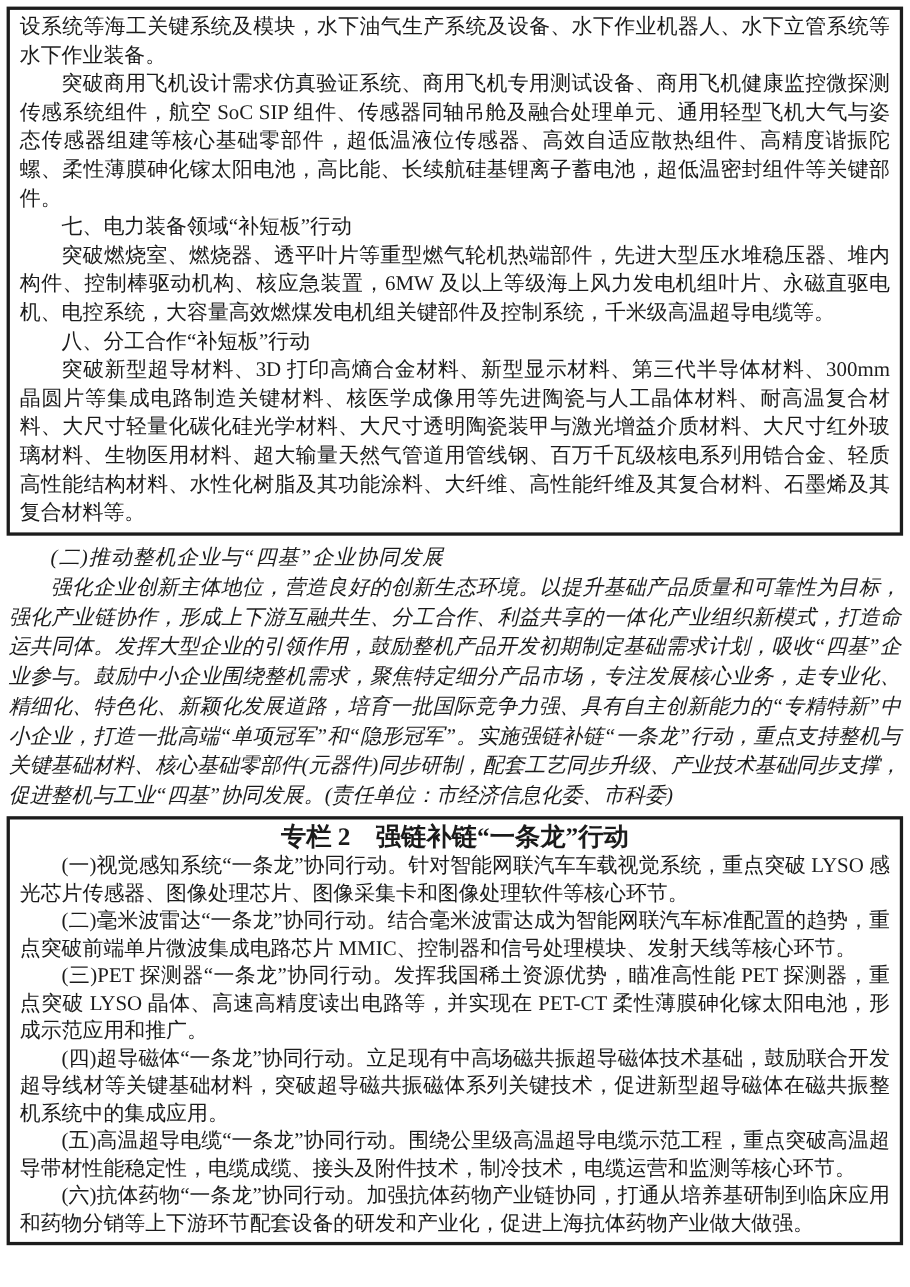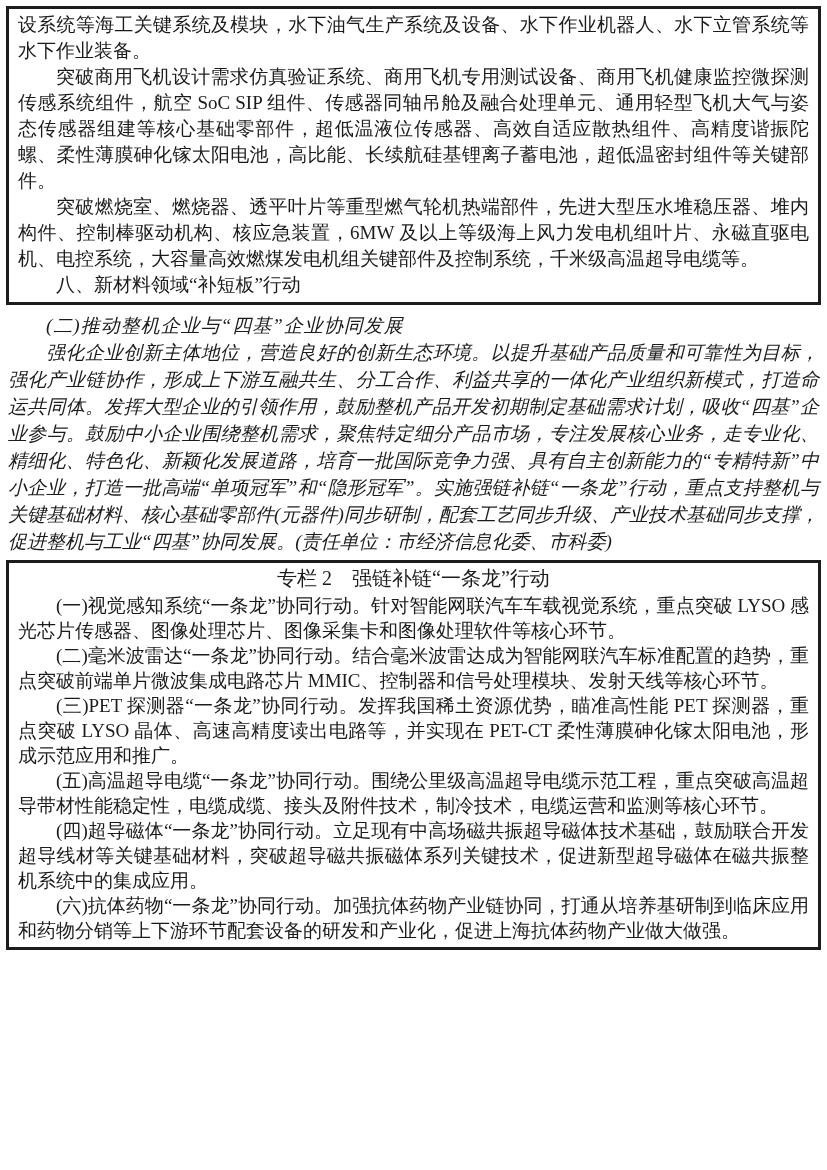--- a/index.html
+++ b/index.html
@@ -45,49 +45,51 @@
   .kai-heading {
     font-style: italic;
     letter-spacing: 1px;
   }
 
   
   .panel-bottom { line-height: 25px; }
   .panel-bottom p { line-height: 25px; }
   .box-title {
     text-align: center;
-    font-weight: normal;
-    font-size: 20px;
+    font-weight: bold;
+    font-size: 23px;
     text-indent: 0;
     margin-bottom: 2px;
   }
 </style>
 </head>
 <body>
 
 <div class="page">
 
   <div class="panel panel-top">
     <p class="noindent">设系统等海工关键系统及模块，水下油气生产系统及设备、水下作业机器人、水下立管系统等水下作业装备。</p>
 
     <p class="indent">突破商用飞机设计需求仿真验证系统、商用飞机专用测试设备、商用飞机健康监控微探测传感系统组件，航空 SoC SIP 组件、传感器同轴吊舱及融合处理单元、通用轻型飞机大气与姿态传感器组建等核心基础零部件，超低温液位传感器、高效自适应散热组件、高精度谐振陀螺、柔性薄膜砷化镓太阳电池，高比能、长续航硅基锂离子蓄电池，超低温密封组件等关键部件。</p>
 
+    <p class="indent">七、电力装备领域“补短板”行动</p>
     <p class="indent">突破燃烧室、燃烧器、透平叶片等重型燃气轮机热端部件，先进大型压水堆稳压器、堆内构件、控制棒驱动机构、核应急装置，6MW 及以上等级海上风力发电机组叶片、永磁直驱电机、电控系统，大容量高效燃煤发电机组关键部件及控制系统，千米级高温超导电缆等。</p>
 
-    <p class="indent">八、新材料领域“补短板”行动</p>
+    <p class="indent">八、分工合作“补短板”行动</p>
+    <p class="indent">突破新型超导材料、3D 打印高熵合金材料、新型显示材料、第三代半导体材料、300mm 晶圆片等集成电路制造关键材料、核医学成像用等先进陶瓷与人工晶体材料、耐高温复合材料、大尺寸轻量化碳化硅光学材料、大尺寸透明陶瓷装甲与激光增益介质材料、大尺寸红外玻璃材料、生物医用材料、超大输量天然气管道用管线钢、百万千瓦级核电系列用锆合金、轻质高性能结构材料、水性化树脂及其功能涂料、大纤维、高性能纤维及其复合材料、石墨烯及其复合材料等。</p>
   </div>
 
   <div class="mid">
     <p class="indent kai-heading">(二)推动整机企业与“四基”企业协同发展</p>
     <p class="indent">强化企业创新主体地位，营造良好的创新生态环境。以提升基础产品质量和可靠性为目标，强化产业链协作，形成上下游互融共生、分工合作、利益共享的一体化产业组织新模式，打造命运共同体。发挥大型企业的引领作用，鼓励整机产品开发初期制定基础需求计划，吸收“四基”企业参与。鼓励中小企业围绕整机需求，聚焦特定细分产品市场，专注发展核心业务，走专业化、精细化、特色化、新颖化发展道路，培育一批国际竞争力强、具有自主创新能力的“专精特新”中小企业，打造一批高端“单项冠军”和“隐形冠军”。实施强链补链“一条龙”行动，重点支持整机与关键基础材料、核心基础零部件(元器件)同步研制，配套工艺同步升级、产业技术基础同步支撑，促进整机与工业“四基”协同发展。(责任单位：市经济信息化委、市科委)</p>
   </div>
 
   <div class="panel panel-bottom">
     <p class="box-title">专栏 2　强链补链“一条龙”行动</p>
     <p class="indent">(一)视觉感知系统“一条龙”协同行动。针对智能网联汽车车载视觉系统，重点突破 LYSO 感光芯片传感器、图像处理芯片、图像采集卡和图像处理软件等核心环节。</p>
     <p class="indent">(二)毫米波雷达“一条龙”协同行动。结合毫米波雷达成为智能网联汽车标准配置的趋势，重点突破前端单片微波集成电路芯片 MMIC、控制器和信号处理模块、发射天线等核心环节。</p>
     <p class="indent">(三)PET 探测器“一条龙”协同行动。发挥我国稀土资源优势，瞄准高性能 PET 探测器，重点突破 LYSO 晶体、高速高精度读出电路等，并实现在 PET-CT 柔性薄膜砷化镓太阳电池，形成示范应用和推广。</p>
+    <p class="indent">(四)超导磁体“一条龙”协同行动。立足现有中高场磁共振超导磁体技术基础，鼓励联合开发超导线材等关键基础材料，突破超导磁共振磁体系列关键技术，促进新型超导磁体在磁共振整机系统中的集成应用。</p>
     <p class="indent">(五)高温超导电缆“一条龙”协同行动。围绕公里级高温超导电缆示范工程，重点突破高温超导带材性能稳定性，电缆成缆、接头及附件技术，制冷技术，电缆运营和监测等核心环节。</p>
-    <p class="indent">(四)超导磁体“一条龙”协同行动。立足现有中高场磁共振超导磁体技术基础，鼓励联合开发超导线材等关键基础材料，突破超导磁共振磁体系列关键技术，促进新型超导磁体在磁共振整机系统中的集成应用。</p>
     <p class="indent">(六)抗体药物“一条龙”协同行动。加强抗体药物产业链协同，打通从培养基研制到临床应用和药物分销等上下游环节配套设备的研发和产业化，促进上海抗体药物产业做大做强。</p>
   </div>
 
 </div>
 
 </body></html>

